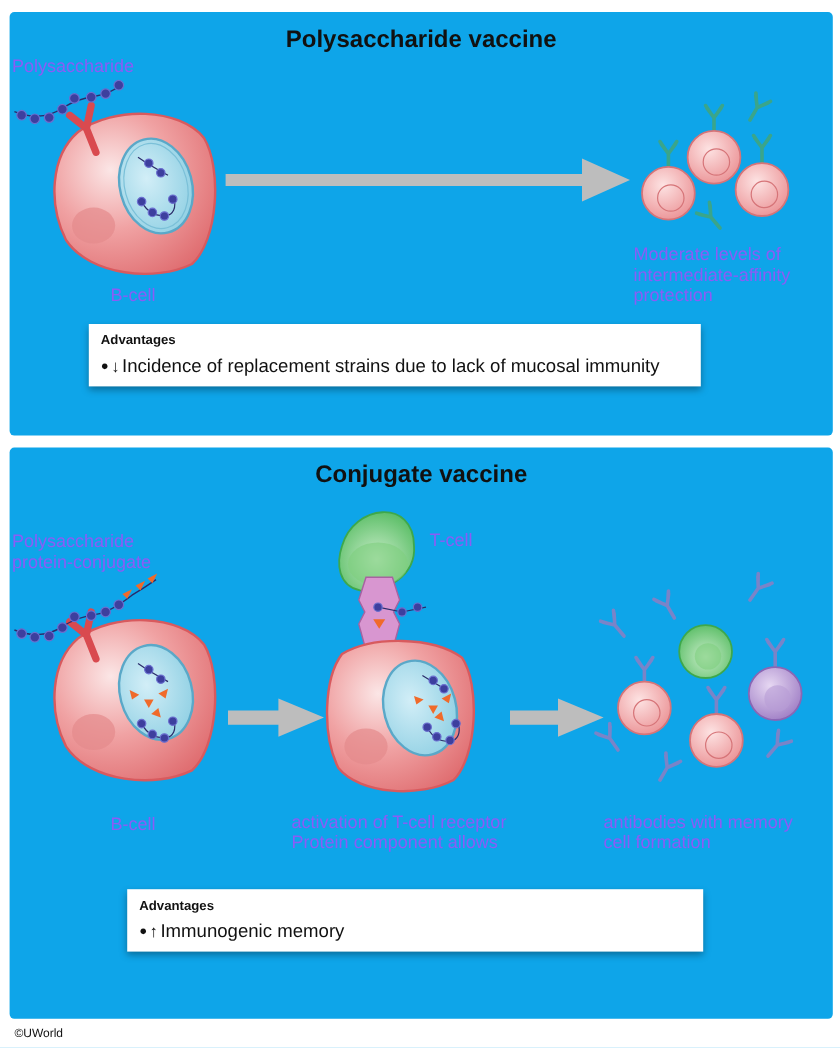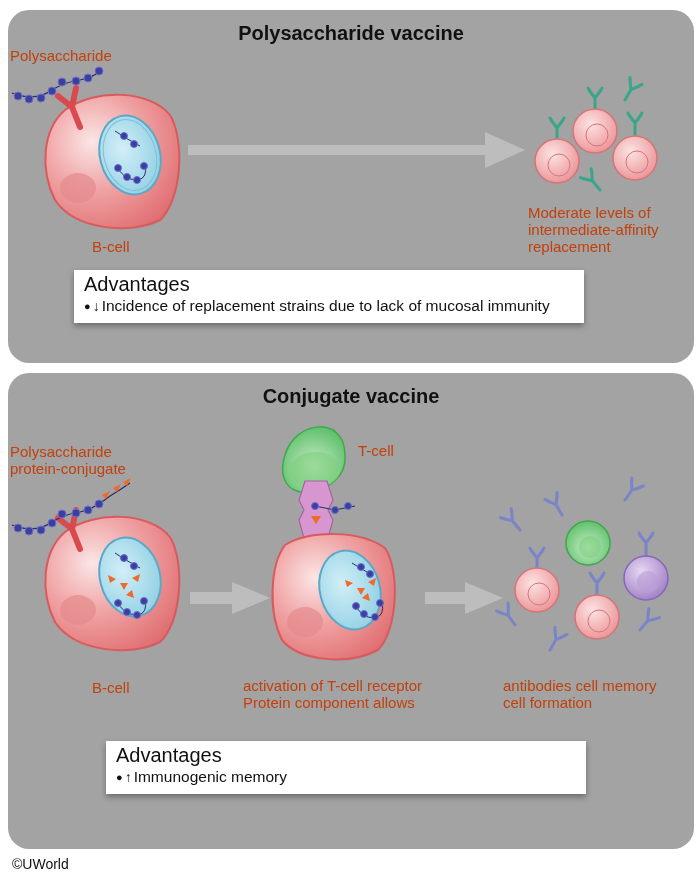--- a/index.html
+++ b/index.html
@@ -1,28 +1,28 @@
 <!DOCTYPE html>
 <html><head>
 <meta charset="utf-8">
 <style>
   html,body{margin:0;padding:0;background:#ffffff;}
   body{width:700px;height:873px;position:relative;overflow:hidden;font-family:"Liberation Sans",sans-serif;color:#111;}
-  .panel{position:absolute;left:8px;width:686px;background:#a3a3a3;border-radius:21px;}
+  .panel{position:absolute;left:8px;width:686px;background:#0ea5e9;border-radius:4px;}
   #panel1{top:10px;height:353px;}
   #panel2{top:373px;height:476px;}
   .title{position:absolute;left:0;right:0;text-align:center;font-weight:bold;font-size:20px;}
-  .lbl{position:absolute;font-size:15px;line-height:17px;color:#c2410c;}
+  .lbl{position:absolute;font-size:15px;line-height:17px;color:#8b5cf6;}
   .adv{position:absolute;background:#fff;box-shadow:0 3px 6px rgba(0,0,0,0.35);padding:4px 10px 6px 10px;font-size:15.5px;line-height:21px;}
-  .adv .hdr{font-weight:normal;font-size:20px;}
+  .adv .hdr{font-weight:bold;font-size:11px;}
   .adv .row{white-space:nowrap;}
   .bullet{font-size:11px;vertical-align:middle;margin-right:2px;}
   .arr{display:inline-block;font-weight:bold;font-size:14px;margin-right:2px;}
   svg{position:absolute;left:0;top:0;}
-  .copy{position:absolute;left:12px;top:856px;font-size:14px;}
+  .copy{position:absolute;left:12px;top:856px;font-size:10px;}
 </style>
 </head>
 <body>
 
 <div class="panel" id="panel1">
   <div class="title" style="top:12px;">Polysaccharide vaccine</div>
 </div>
 
 <div class="panel" id="panel2">
   <div class="title" style="top:12px;">Conjugate vaccine</div>
@@ -200,41 +200,41 @@
     <circle cx="646" cy="578" r="22" fill="url(#gP)" stroke="#8a66b4" stroke-width="1.5"></circle>
     <circle cx="648" cy="582" r="11" fill="#b79cd6" opacity="0.6"></circle>
   </g>
 </svg>
 
 <div class="lbl" style="left:10px;top:47px;">Polysaccharide</div>
 <div class="lbl" style="left:92px;top:238px;">B-cell</div>
 <div class="lbl" style="left:528px;top:204px;">
   <div>Moderate levels of</div>
   <div>intermediate-affinity</div>
-  <div>replacement</div>
+  <div>protection</div>
 </div>
 <div class="adv" style="left:74px;top:270px;width:490px;">
   <div class="hdr">Advantages</div>
   <div class="row">
     <span class="bullet">●</span><span class="arr">↓</span><span>Incidence of replacement strains due to lack of mucosal immunity</span>
   </div>
 </div>
 
 <div class="lbl" style="left:10px;top:443px;">
   <div>Polysaccharide</div>
   <div>protein-conjugate</div>
 </div>
 <div class="lbl" style="left:358px;top:442px;">T-cell</div>
 <div class="lbl" style="left:92px;top:679px;">B-cell</div>
 <div class="lbl" style="left:243px;top:677px;">
   <div>activation of T-cell receptor</div>
   <div>Protein component allows</div>
 </div>
 <div class="lbl" style="left:503px;top:677px;">
-  <div>antibodies cell memory</div>
+  <div>antibodies with memory</div>
   <div>cell formation</div>
 </div>
 <div class="adv" style="left:106px;top:741px;width:460px;">
   <div class="hdr">Advantages</div>
   <div class="row"><span class="bullet">●</span><span class="arr">↑</span><span>Immunogenic memory</span></div>
 </div>
 
 <div class="copy">©UWorld</div>
 
 </body></html>

